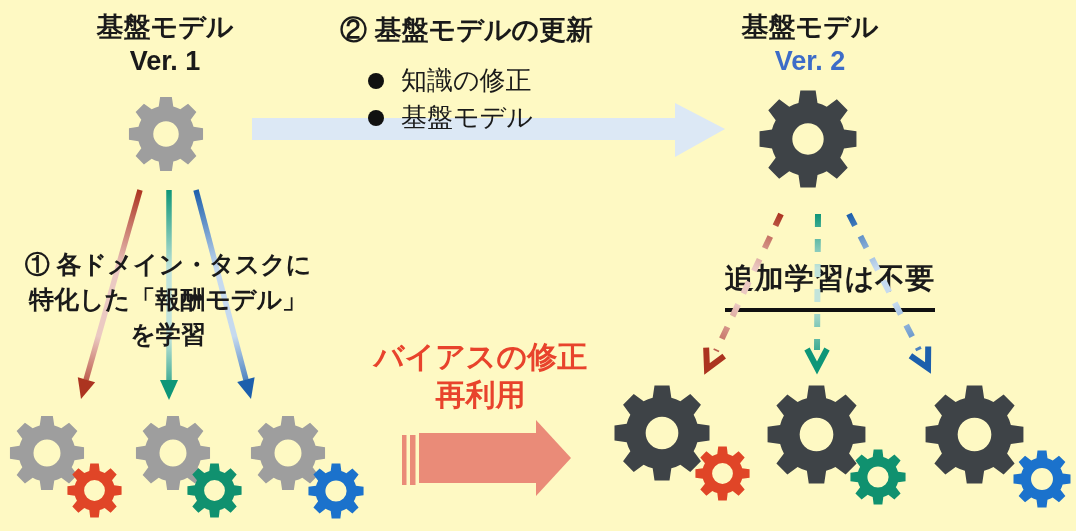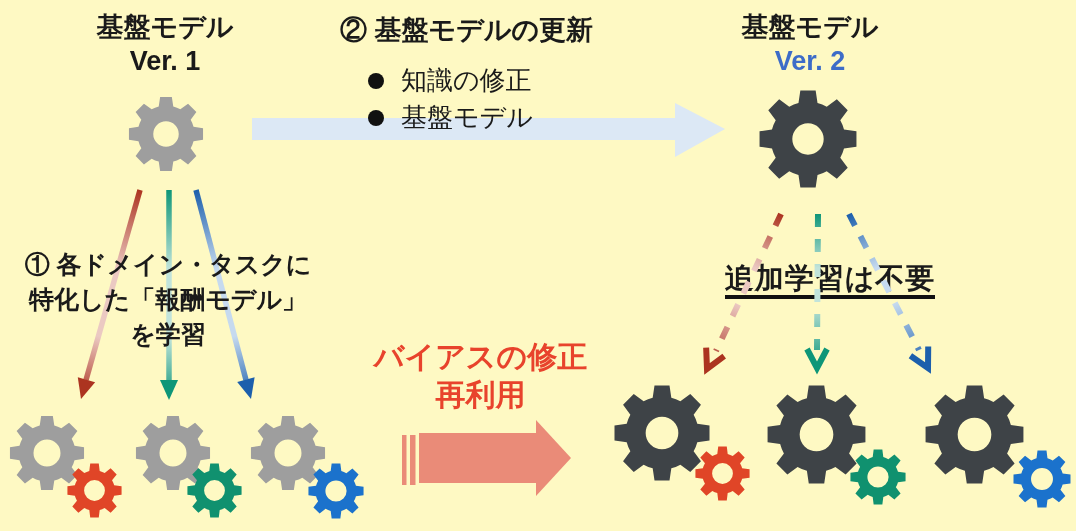--- a/index.html
+++ b/index.html
@@ -17,21 +17,21 @@
   .bullets{position:absolute;left:368px;top:62px;margin:0;padding:0;list-style:none;}
   .bullets li{display:flex;align-items:center;height:37px;font-size:26px;color:#1a1a1a;}
   .dot{width:16px;height:16px;border-radius:50%;background:#111;margin-right:17px;flex:none;}
   .bullets li.hl{color:#0B78C4;font-weight:bold;}
   .bullets li.hl .dot{background:#0B78C4;}
 
   .step1-text{font-size:25px;font-weight:bold;line-height:35px;}
   .step3-text{font-size:30px;font-weight:bold;color:#E8432C;line-height:38px;}
   .note-wrap{text-align:center;}
   .note{display:inline-block;font-size:29px;font-weight:bold;letter-spacing:1px;
-        border-bottom:4px solid #111;padding-bottom:0;}
+        border-bottom:4px solid #111;padding-bottom:13px;}
 </style>
 </head>
 <body>
 
 <div class="stage">
 
   <svg style="left:252px;top:101px;width:475px;height:58px" viewBox="0 0 475 58">
     <rect x="0" y="17" width="423" height="22" fill="#DCE8F5"></rect>
     <polygon points="423,2 473,28 423,56" fill="#DCE8F5"></polygon>
   </svg>

